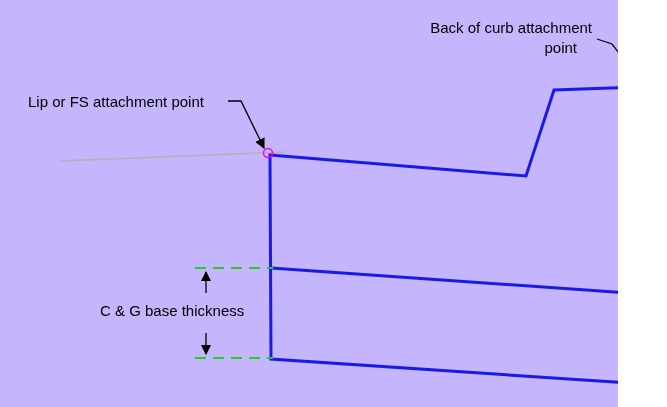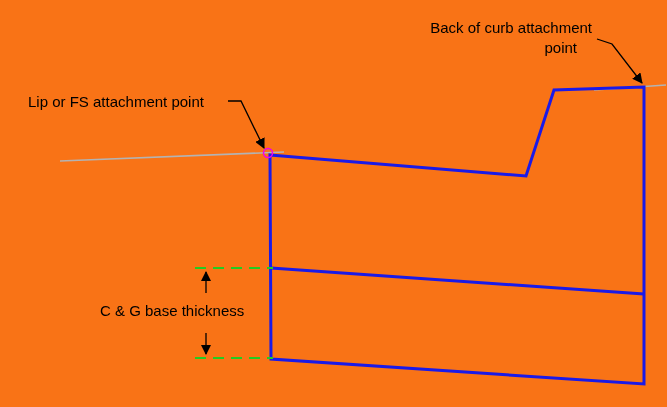--- a/index.html
+++ b/index.html
@@ -2,23 +2,23 @@
 <html><head>
 <meta charset="utf-8">
 <style>
   html, body {
     margin: 0;
     padding: 0;
     background: #ffffff;
   }
   .canvas {
     position: relative;
-    width: 667px;
+    width: 618px;
     height: 407px;
-    background: #f97316;
+    background: #c4b5fd;
     font-family: "Liberation Sans", sans-serif;
     overflow: hidden;
   }
   svg text {
     font-family: "Liberation Sans", sans-serif;
     font-size: 15px;
     fill: #000000;
   }
 </style>
 </head>

